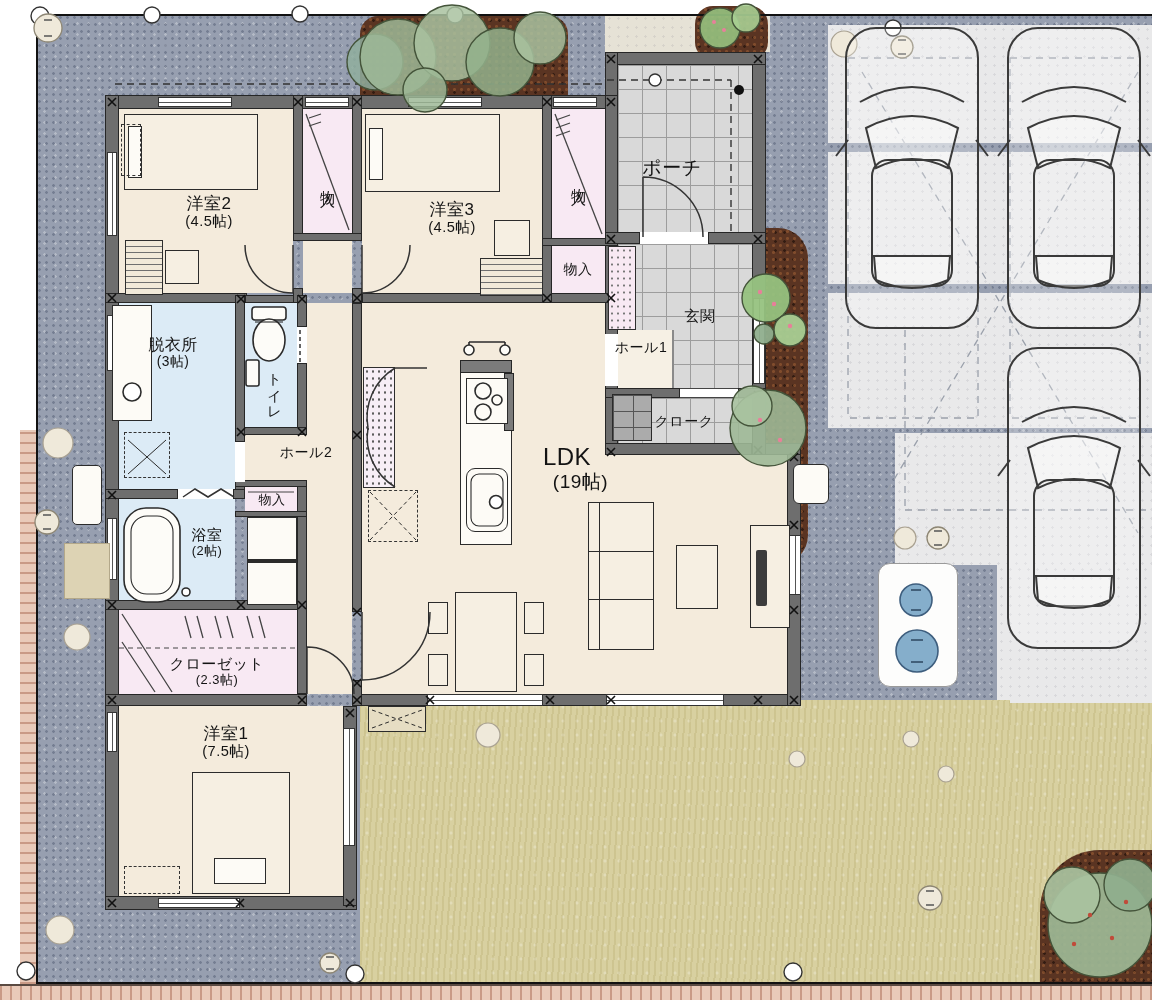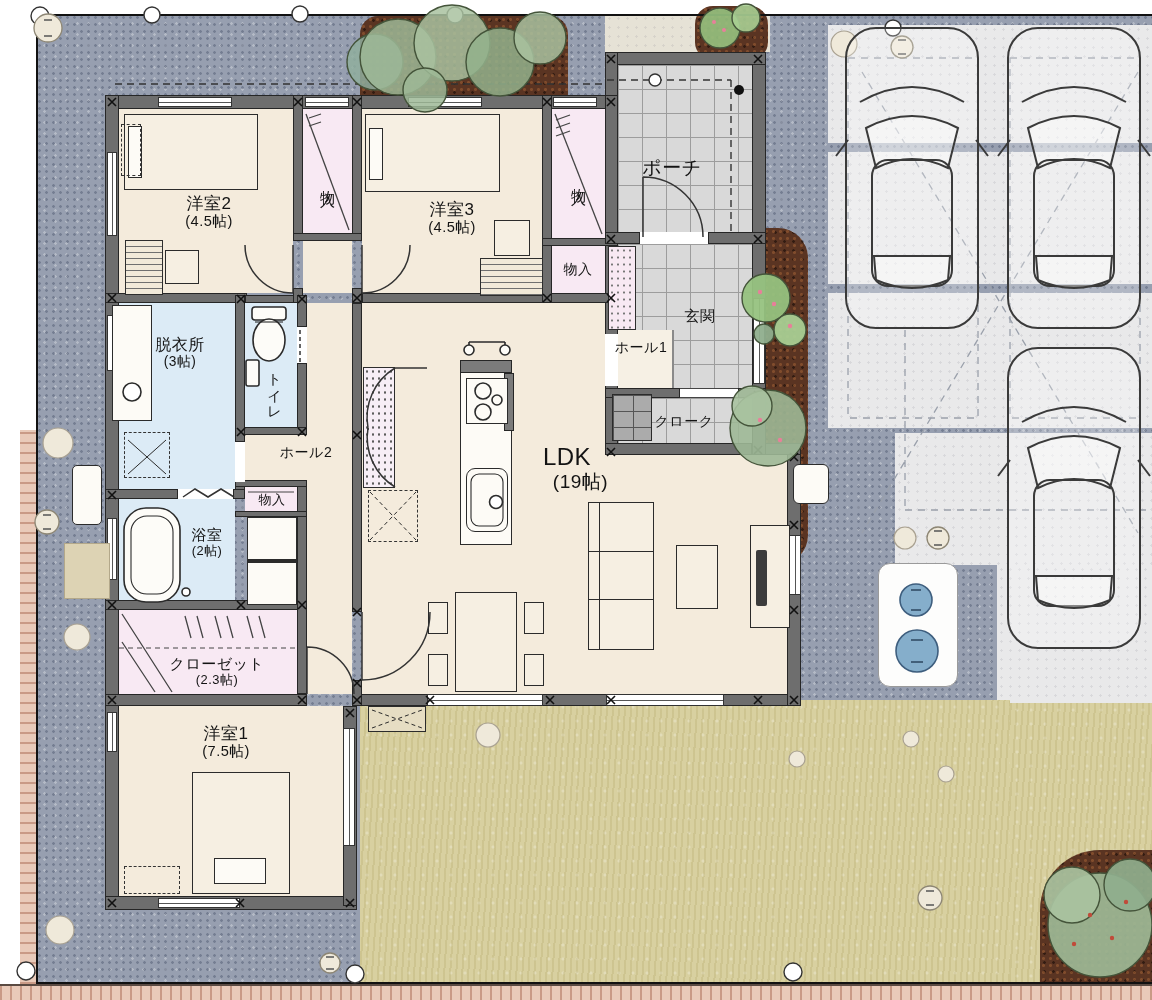--- a/index.html
+++ b/index.html
@@ -437,21 +437,21 @@
   </div>
   <div class="lbl" style="left:700px;top:316px;font-size:15px;text-shadow:0 0 3px #d9d9d9;">
     <span>玄関</span>
   </div>
   <div class="lbl" style="left:641px;top:348px;font-size:14px;">
     <span>ホール1</span>
   </div>
   <div class="lbl" style="left:684px;top:422px;font-size:14px;text-shadow:0 0 3px #d9d9d9;">
     <span>クローク</span>
   </div>
-  <div class="lbl" style="left:180px;top:353px;font-size:16px;">
+  <div class="lbl" style="left:173px;top:353px;font-size:16px;">
     <div>脱衣所</div>
       <div class="sz">(3帖)</div>
   </div>
   <div class="lbl vlbl" style="left:274px;top:388px;font-size:14px;">
     <span>トイレ</span>
   </div>
   <div class="lbl" style="left:306px;top:453px;font-size:14px;">
     <span>ホール2</span>
   </div>
   <div class="lbl" style="left:272px;top:500px;font-size:13px;">

